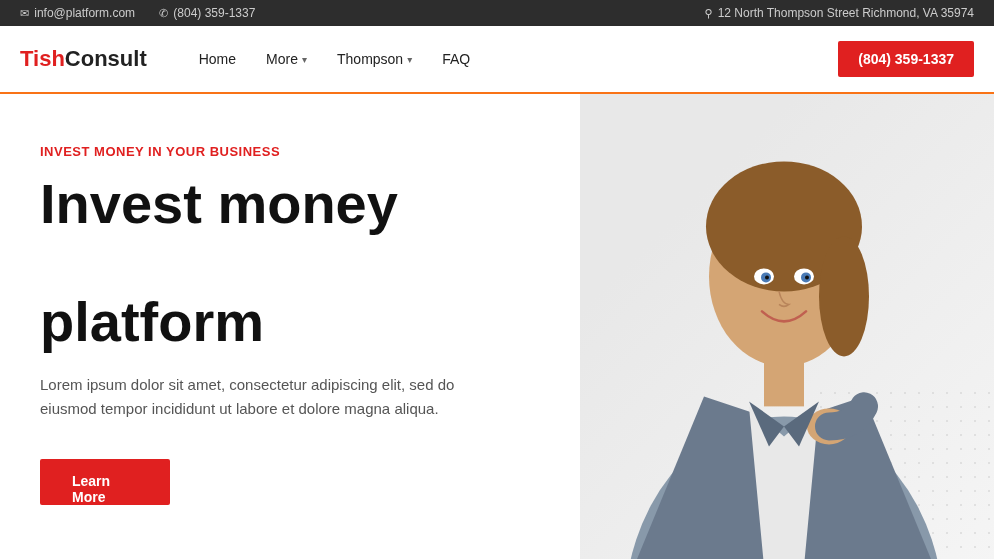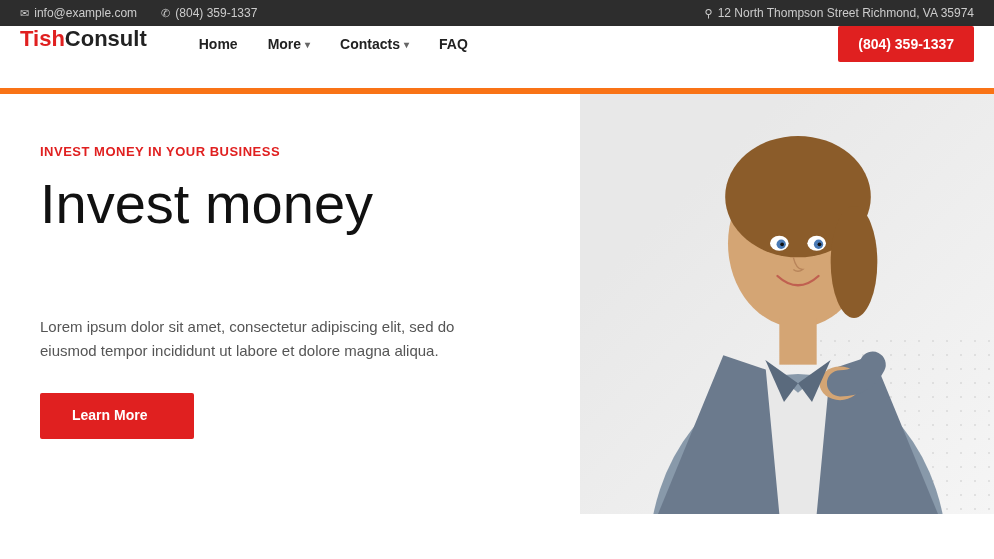--- a/index.html
+++ b/index.html
@@ -17,23 +17,23 @@
     }
     .top-bar-left { display: flex; gap: 24px; align-items: center; }
     .top-bar-item { display: flex; align-items: center; gap: 5px; }
     .top-bar-icon { font-size: 11px; }
 
     
     .header {
       background: #fff;
       padding: 0 20px;
       display: flex;
-      align-items: flex-start;
+      align-items: center;
       height: 68px;
-      border-bottom: 6px solid #f97316;
+      border-bottom: 2px solid #f97316;
       box-shadow: 0 1px 4px rgba(0,0,0,0.06);
     }
     .logo {
       font-size: 22px;
       font-weight: 800;
       margin-right: 40px;
       white-space: nowrap;
     }
     .logo-tish { color: #e02020; }
     .logo-consult { color: #222; }
@@ -47,21 +47,20 @@
     .nav-item {
       padding: 8px 12px;
       font-size: 14px;
       color: #222;
       cursor: pointer;
       display: flex;
       align-items: center;
       gap: 4px;
       white-space: nowrap;
       text-decoration: none;
-      font-weight: bold;
     }
     .nav-chevron { font-size: 10px; color: #666; }
 
     .nav-cta {
       background: #e02020;
       color: #fff;
       padding: 10px 20px;
       font-size: 14px;
       font-weight: 600;
       border-radius: 2px;
@@ -89,42 +88,42 @@
     .hero-tagline {
       color: #e02020;
       font-size: 13px;
       font-weight: 700;
       text-transform: uppercase;
       letter-spacing: 0.5px;
       margin-bottom: 16px;
     }
     .hero-title {
       font-size: 56px;
-      font-weight: 400;
+      font-weight: 700;
       line-height: 1.05;
       color: #111;
       margin-bottom: 22px;
     }
     .hero-desc {
       font-size: 15px;
       color: #555;
       line-height: 1.6;
-      margin-bottom: 30px;
+      margin-bottom: 38px;
       max-width: 460px;
     }
     .hero-button {
       background: #e02020;
       color: #fff;
       padding: 14px 32px;
       font-size: 14px;
       font-weight: 700;
       border-radius: 2px;
       cursor: pointer;
       display: inline-block;
-      width: 154px;
+      width: 130px;
       height: 46px;
     }
 
     
     .hero-bg-pattern {
       position: absolute;
       right: 0;
       top: 0;
       width: 420px;
       height: 100%;
@@ -150,21 +149,21 @@
       height: 100%;
     }
   </style>
 </head>
 <body>
 
 <div class="top-bar">
   <div class="top-bar-left">
     <div class="top-bar-item">
       <span class="top-bar-icon">✉</span>
-      <span>info@example.com</span>
+      <span>info@platform.com</span>
     </div>
     <div class="top-bar-item">
       <span class="top-bar-icon">✆</span>
       <span>(804) 359-1337</span>
     </div>
   </div>
   <div class="top-bar-item">
     <span class="top-bar-icon">⚲</span>
     <span>12 North Thompson Street Richmond, VA 35974</span>
   </div>
@@ -176,21 +175,21 @@
   </div>
   <nav class="nav">
     <a class="nav-item">
       <span>Home</span>
     </a>
     <a class="nav-item">
       <span>More</span>
       <span class="nav-chevron">▾</span>
     </a>
     <a class="nav-item">
-      <span>Contacts</span>
+      <span>Thompson</span>
       <span class="nav-chevron">▾</span>
     </a>
     <a class="nav-item">
       <span>FAQ</span>
     </a>
     <div class="nav-cta">
       <span>(804) 359-1337</span>
     </div>
   </nav>
 </header>
@@ -232,19 +231,20 @@
 
     <path d="M175 285 L195 330 L210 310 Z" fill="#5a6a7d"></path>
     <path d="M245 285 L225 330 L210 310 Z" fill="#5a6a7d"></path>
   </svg>
 
   <div class="hero-content">
     <div class="hero-tagline">Invest Money In Your Business</div>
     <h1 class="hero-title">
       <span>Invest money</span><br>
       <br>
+      <span>platform</span>
     </h1>
     <p class="hero-desc">Lorem ipsum dolor sit amet, consectetur adipiscing elit, sed do eiusmod tempor incididunt ut labore et dolore magna aliqua.</p>
     <div class="hero-button">
       <span>Learn More</span>
     </div>
   </div>
 </section>
 
 </body></html>

